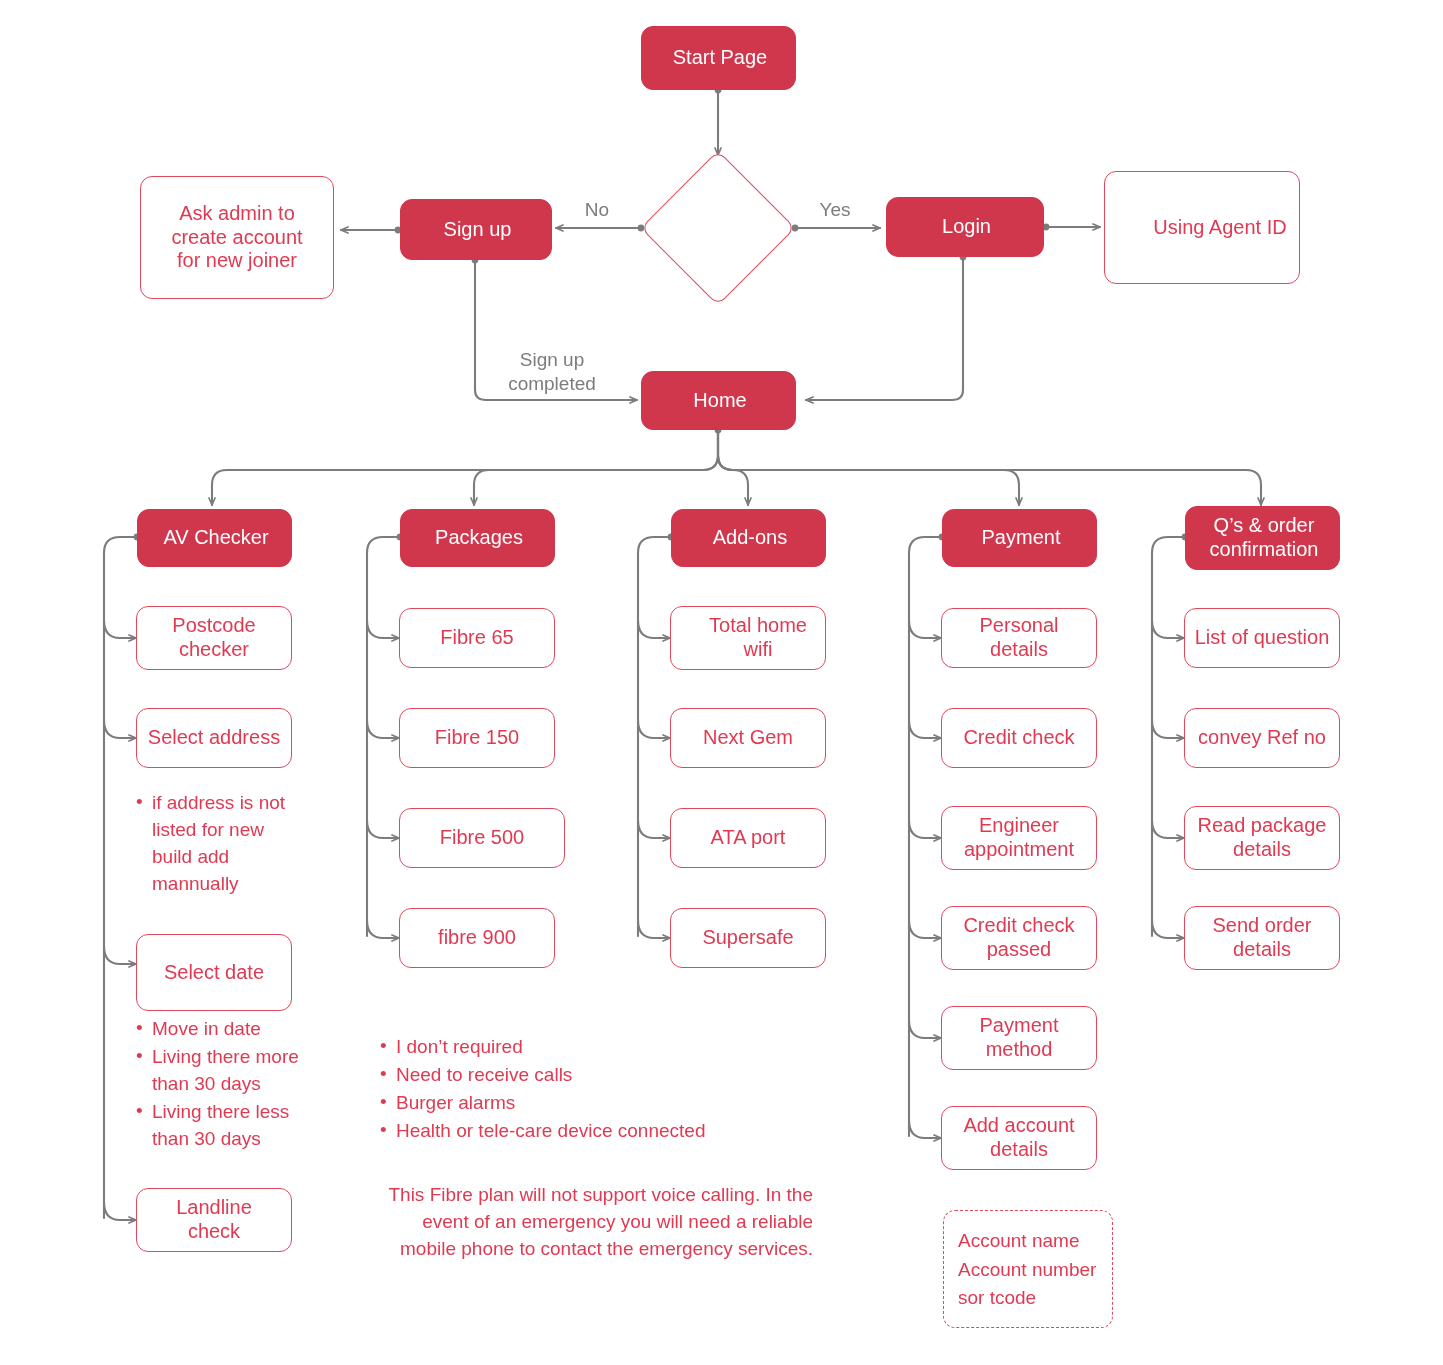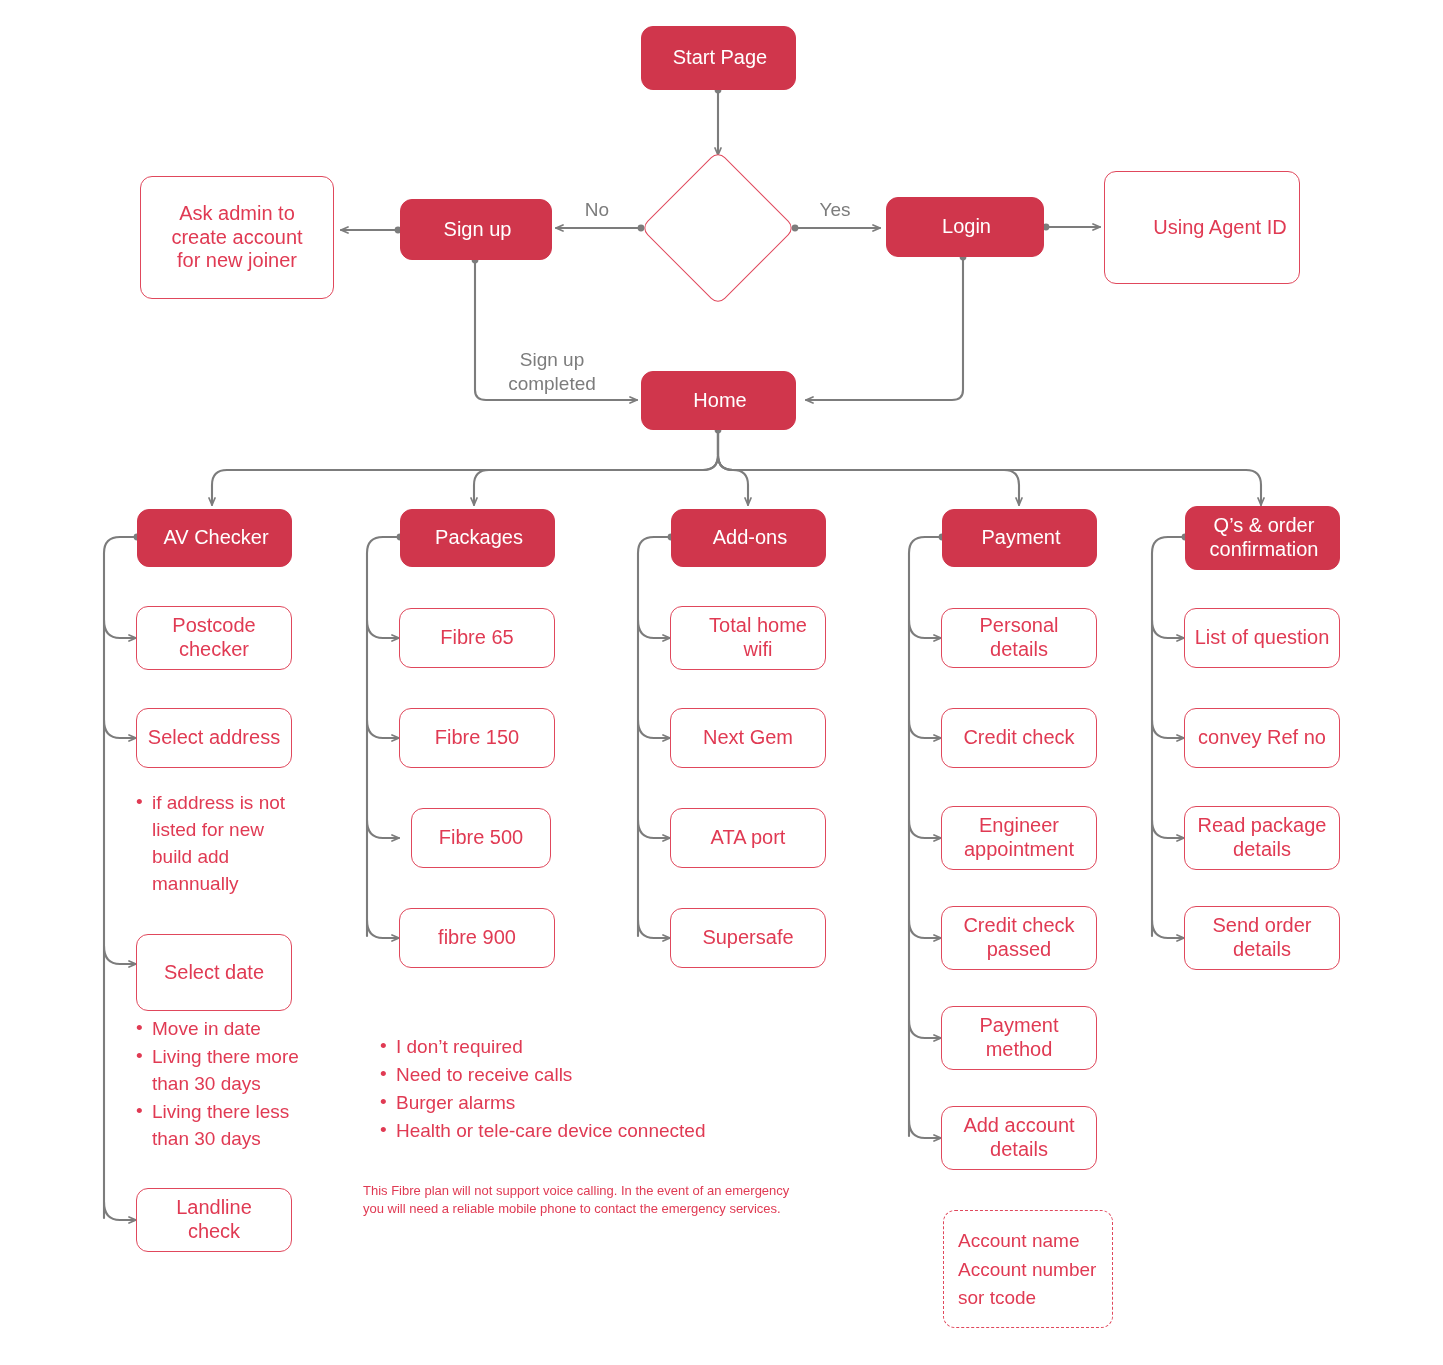--- a/index.html
+++ b/index.html
@@ -91,22 +91,23 @@
   }
   .bullets li::before {
     content: "•";
     position: absolute;
     left: 2px;
     top: -1px;
   }
   .note {
     position: absolute;
     color: #e03a53;
-    font-size: 13px;
+    font-size: 19px;
     line-height: 1.42;
+    text-align: right;
   }
 </style>
 </head>
 <body>
 
 <div id="stage">
 
   <svg class="edges" viewBox="0 0 1443 1365">
     <defs>
       <marker id="arw" markerWidth="10" markerHeight="10" refX="8" refY="4" orient="auto" markerUnits="userSpaceOnUse">
@@ -215,21 +216,21 @@
     <li>Move in date</li>
     <li>Living there more than 30 days</li>
     <li>Living there less than 30 days</li>
   </ul>
   <div class="node outline" style="left:136px; top:1188px; width:156px; height:64px;">Landline
 check</div>
 
   <div class="node filled" style="left:400px; top:509px; width:155px; height:58px;">Packages</div>
   <div class="node outline" style="left:399px; top:608px; width:156px; height:60px;">Fibre 65</div>
   <div class="node outline" style="left:399px; top:708px; width:156px; height:60px;">Fibre 150</div>
-  <div class="node outline" style="left:399px; top:808px; width:140px; height:60px;margin-left:12px;">Fibre 500</div>
+  <div class="node outline" style="left:399px; top:808px; width:166px; height:60px;">Fibre 500</div>
   <div class="node outline" style="left:399px; top:908px; width:156px; height:60px;">fibre 900</div>
   <ul class="bullets" style="left:378px; top:1034px; width:420px;">
     <li>I don’t required</li>
     <li>Need to receive calls</li>
     <li>Burger alarms</li>
     <li>Health or tele-care device connected</li>
   </ul>
   <div class="note" style="left:363px; top:1182px; width:450px;">This Fibre plan will not support voice calling. In the event of an emergency you will need a reliable mobile phone to contact the emergency services.</div>
 
   <div class="node filled" style="left:671px; top:509px; width:155px; height:58px;">Add-ons</div>

